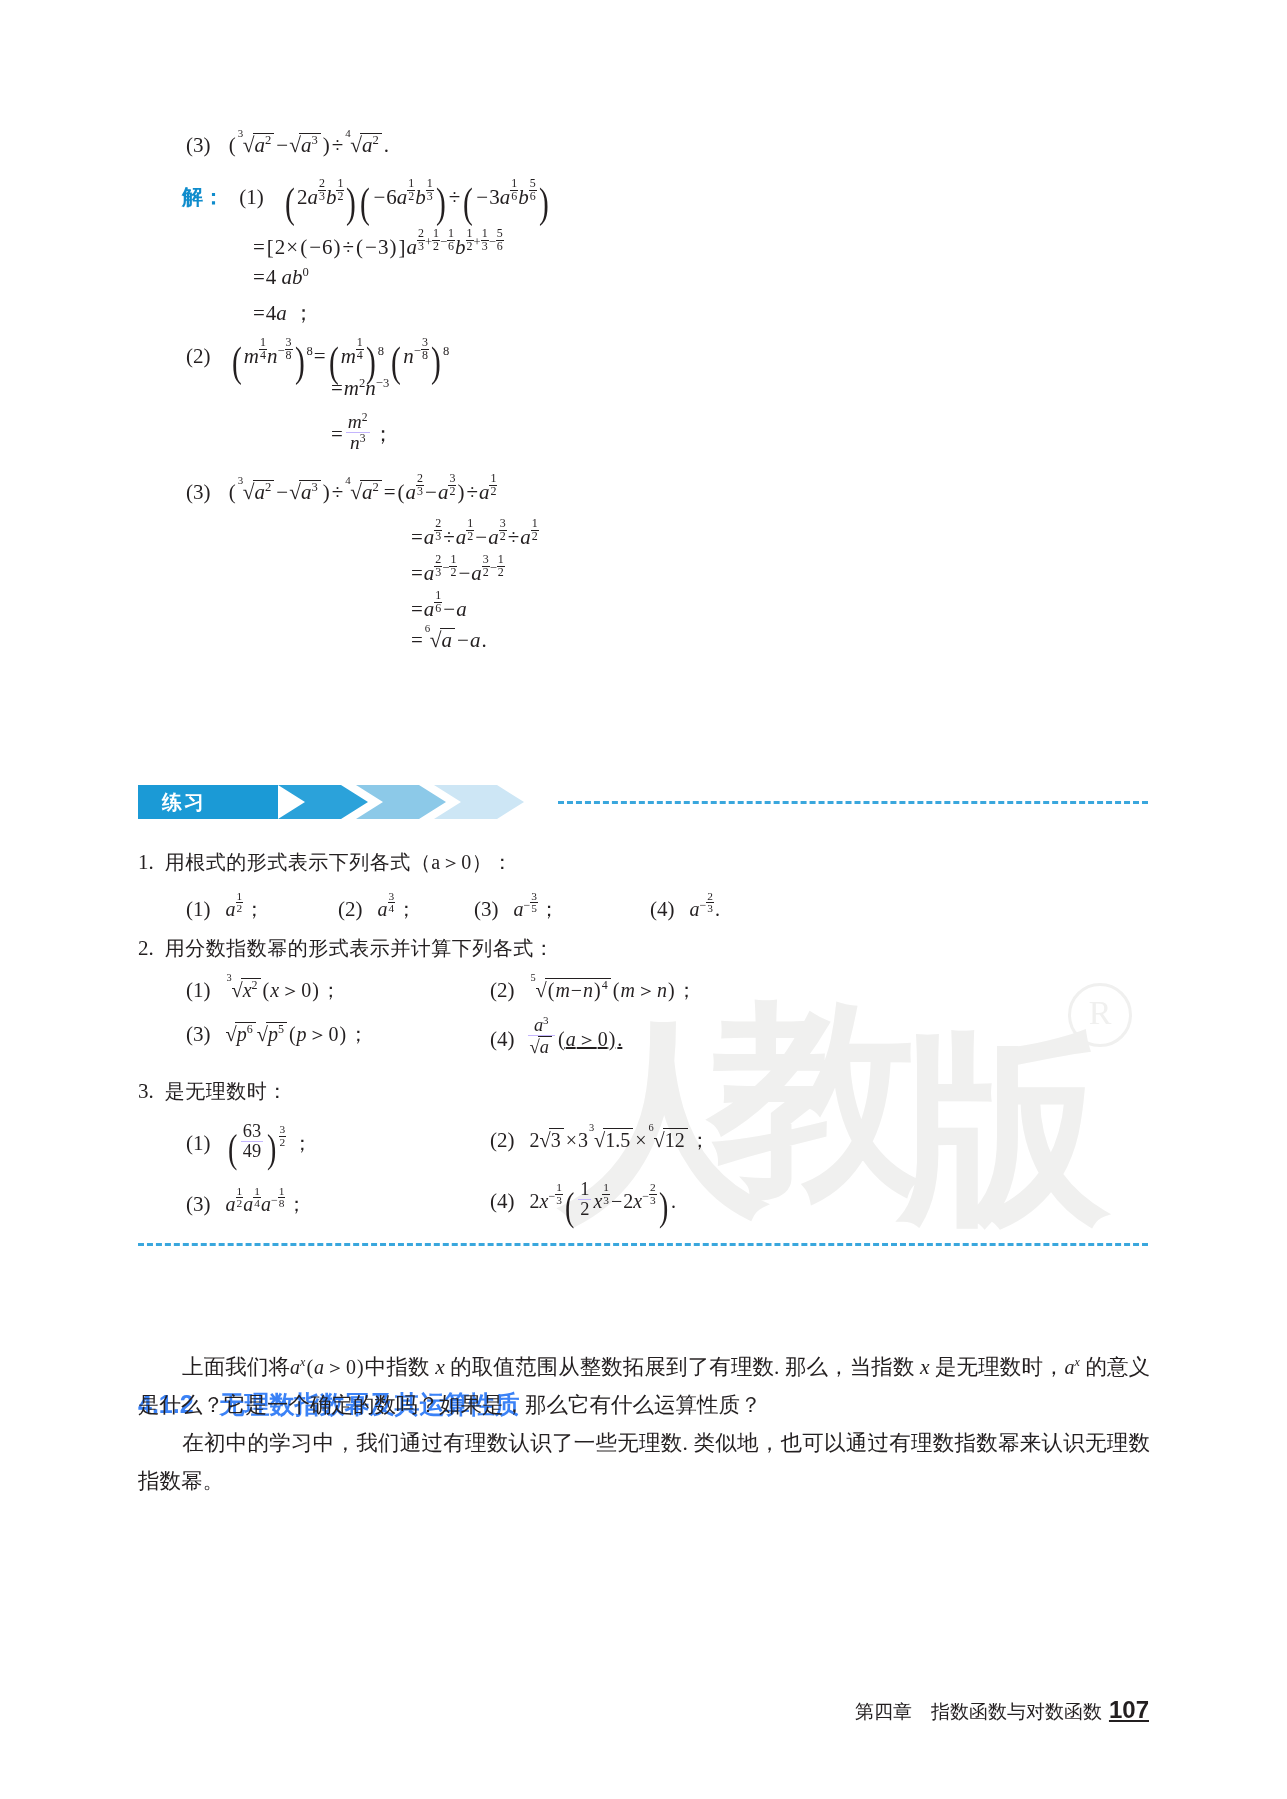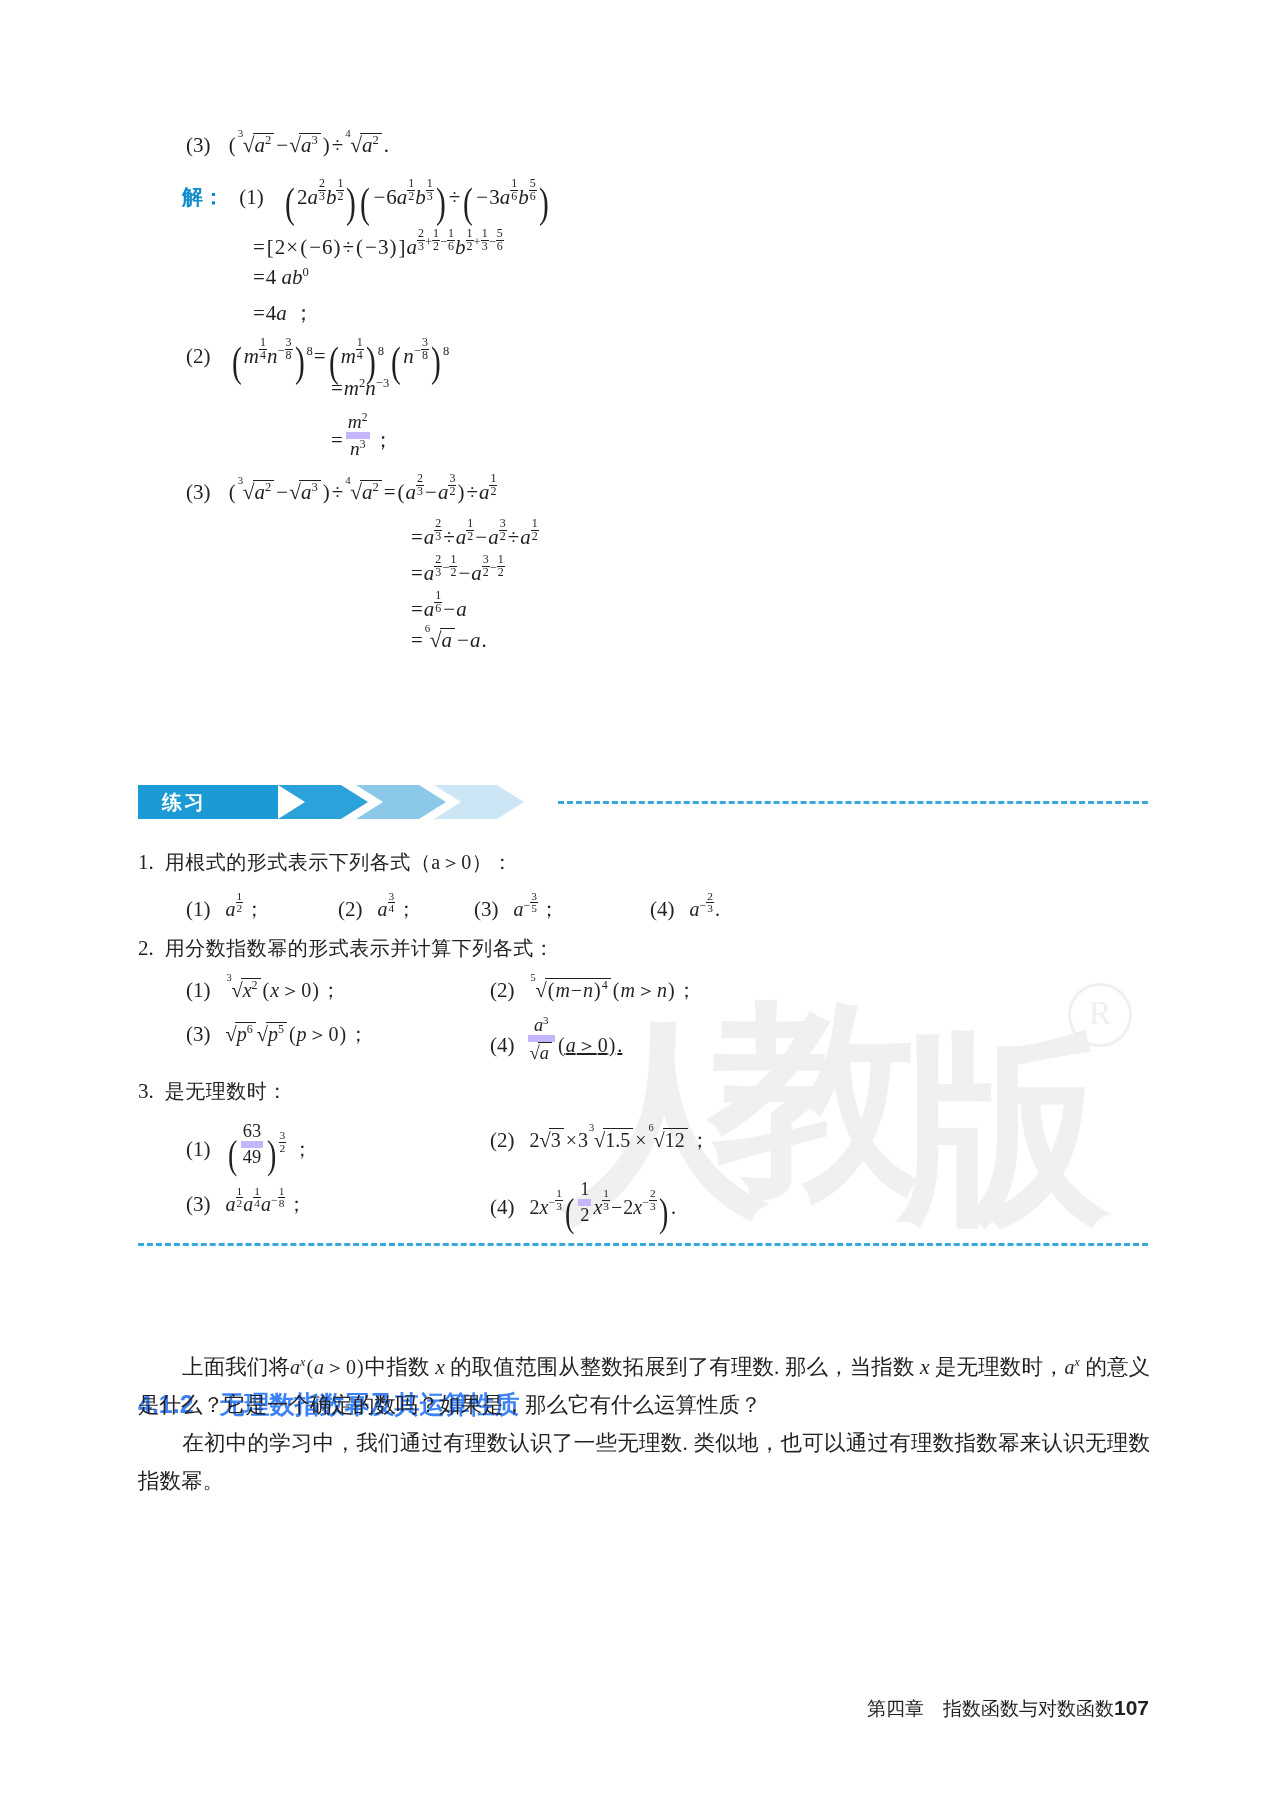--- a/index.html
+++ b/index.html
@@ -31,21 +31,21 @@
   
   .mrow{font-size:21px;line-height:1.0;white-space:nowrap;}
   i,.mi{font-family:"Liberation Serif","DejaVu Serif",serif;font-style:italic;}
   .mn{font-style:normal;}
   .op{font-style:normal;padding:0 1px;}
 
   
   .frac{display:inline-block;vertical-align:-0.42em;text-align:center;
         font-size:0.92em;line-height:1.05;margin:0 2px;}
   .frac>span{display:block;padding:0 2px;}
-  .frac .num{border-bottom:7px solid #c4b5fd;}
+  .frac .num{border-bottom:1px solid #c4b5fd;}
 
   
   .sfrac{display:inline-block;vertical-align:-0.33em;text-align:center;
          font-size:0.95em;line-height:1.0;}
   .sfrac>span{display:block;padding:0 1px;}
   .sfrac .num{border-bottom:1px solid #231f20;}
 
   sup.ex{font-size:0.60em;vertical-align:super;line-height:0;font-style:normal;}
   sup.ex i{font-style:italic;}
 
@@ -89,21 +89,21 @@
 
   
   .para{position:absolute;left:138px;width:1012px;
     font-size:21.5px;line-height:38px;text-align:justify;
     font-family:"Liberation Serif","DejaVu Serif",serif;}
   .para .ind{display:inline-block;width:44px;}
 
   
   .footer{position:absolute;left:0;top:1696px;width:1149px;text-align:right;
     font-size:19px;font-family:"Liberation Serif","DejaVu Serif",serif;color:#231f20;}
-  .footer .pg{font-weight:700;font-family:"Liberation Sans",sans-serif;margin-left:0;font-size:21px;}
+  .footer .pg{font-weight:700;font-family:"Liberation Sans",sans-serif;margin-left:7px;font-size:24px;text-decoration:underline;}
 </style>
 </head>
 <body>
 
 <div class="page">
 
   <div class="watermark">
     <span class="wm-glyph" style="left:0px;top:40px;">人</span>
     <span class="wm-glyph" style="left:150px;top:20px;">教</span>
     <span class="wm-glyph" style="left:340px;top:50px;">版</span>

